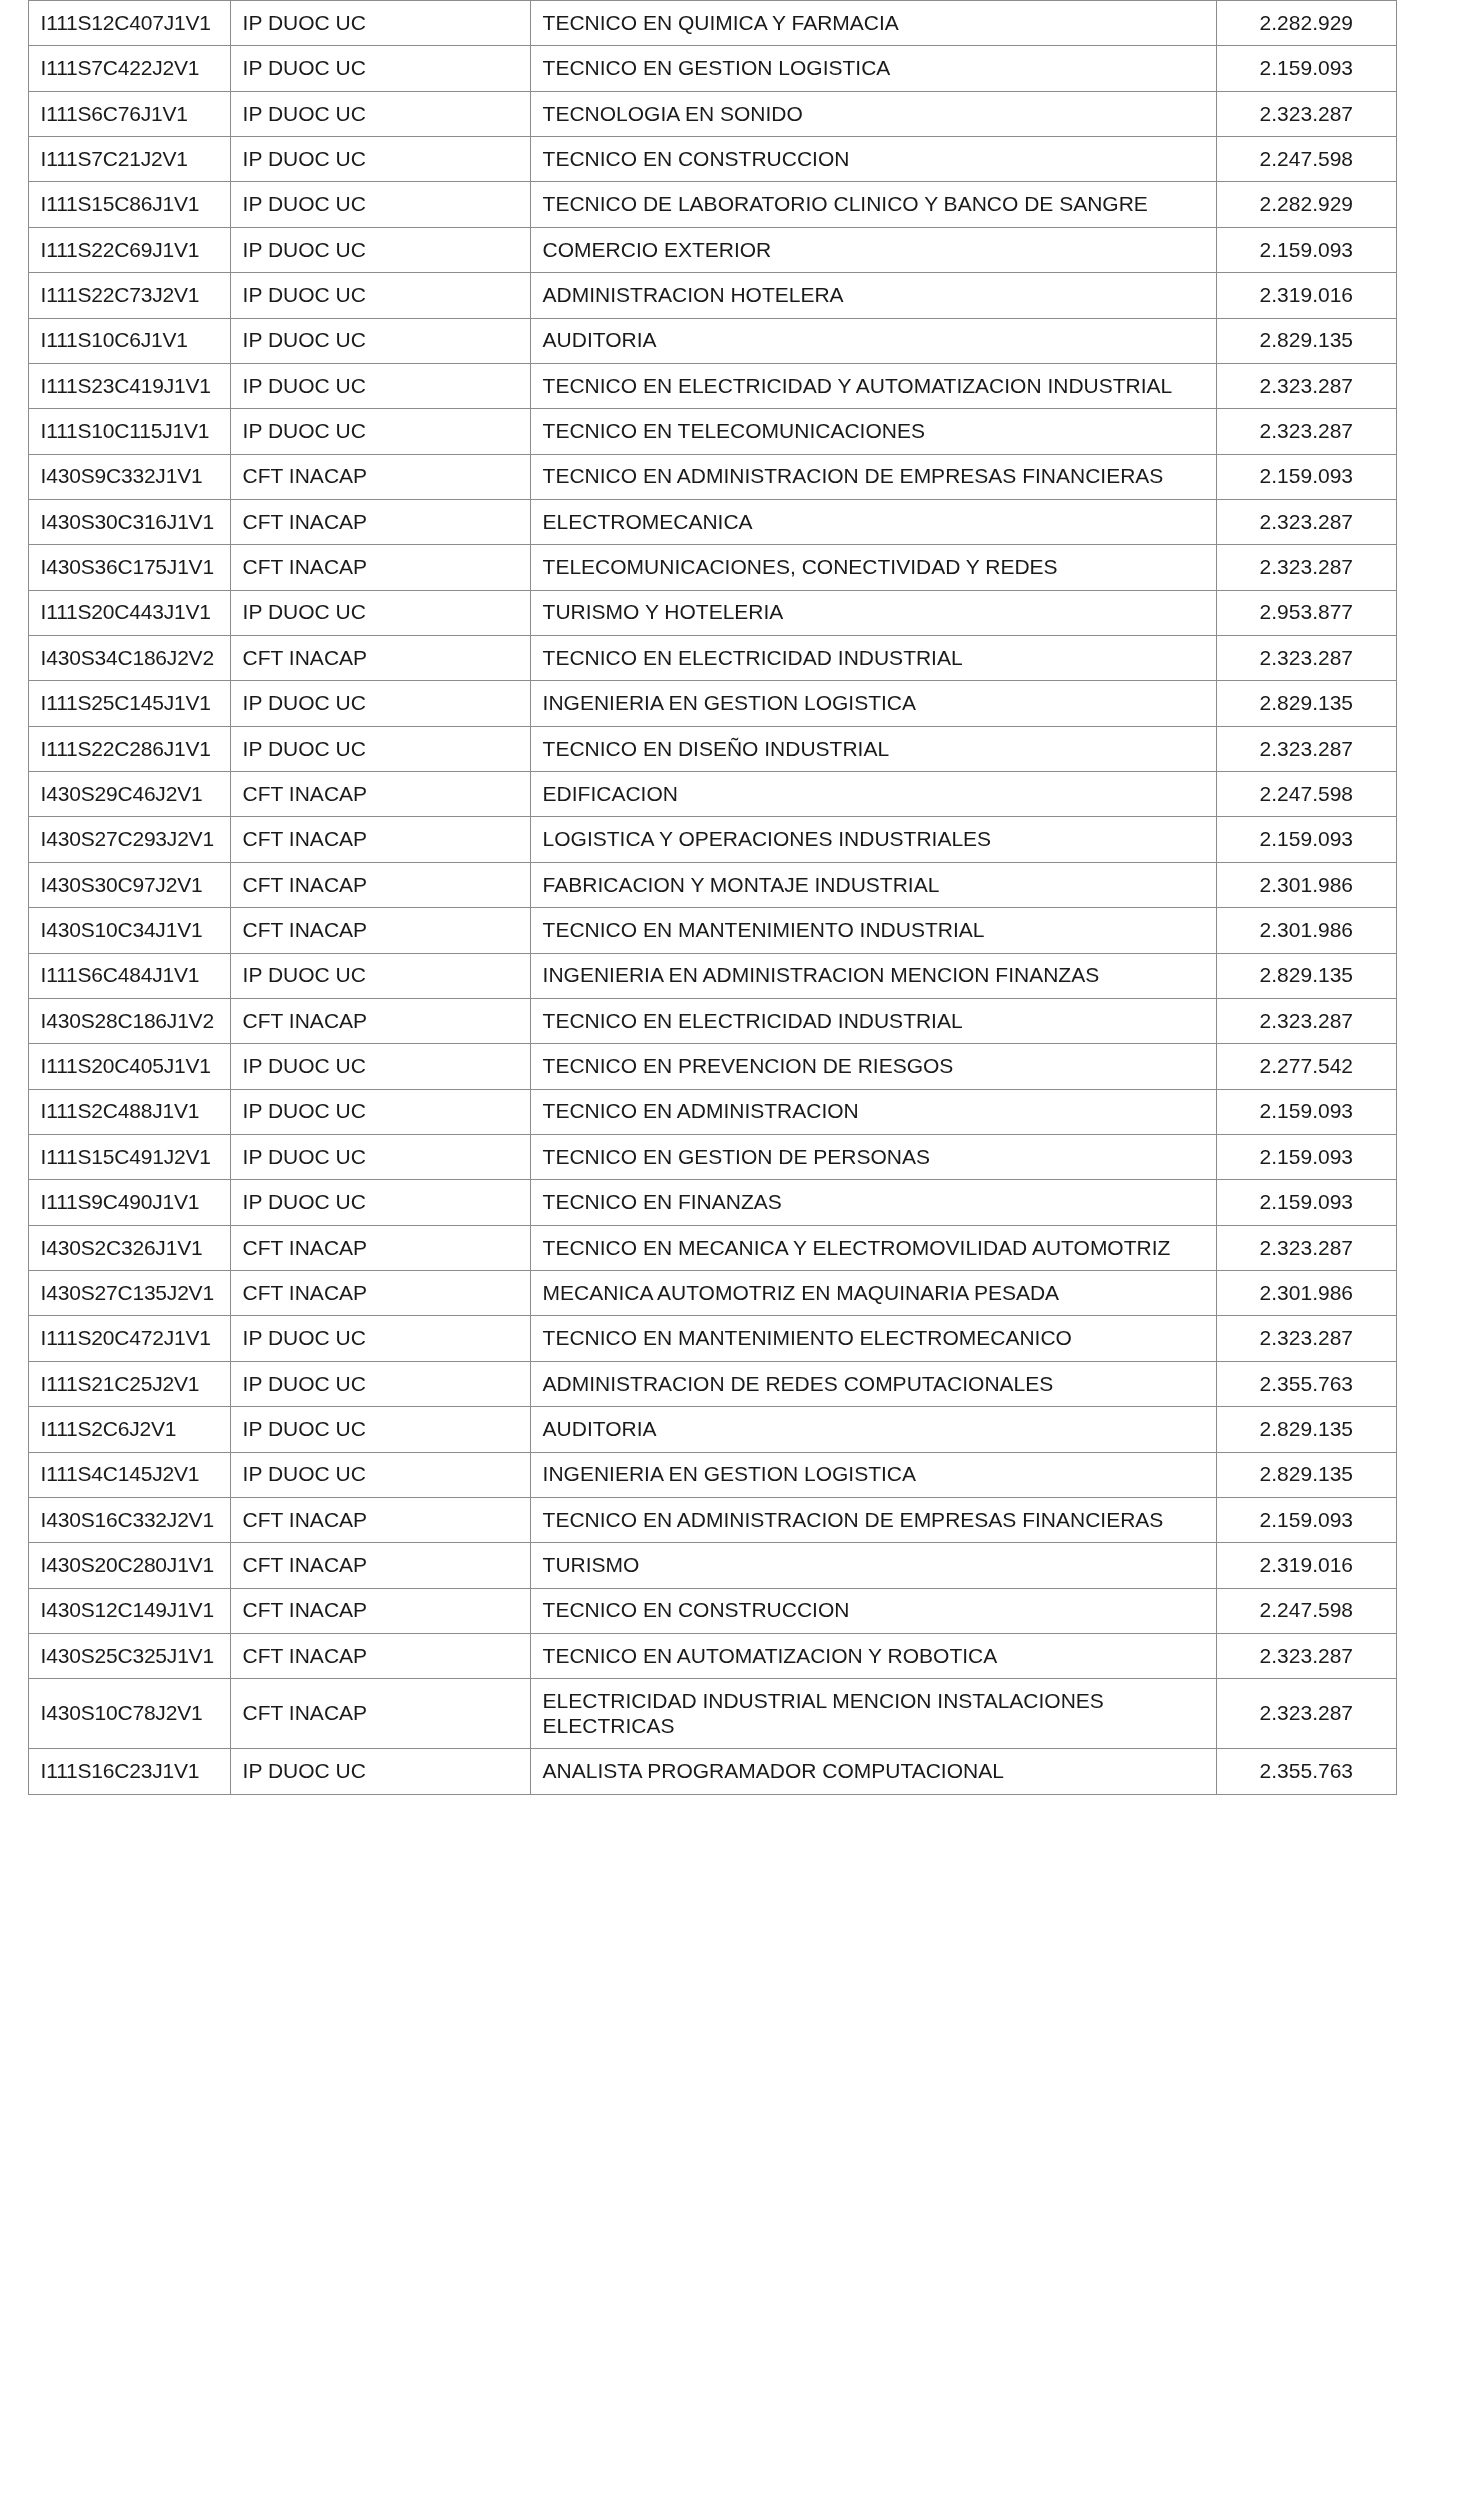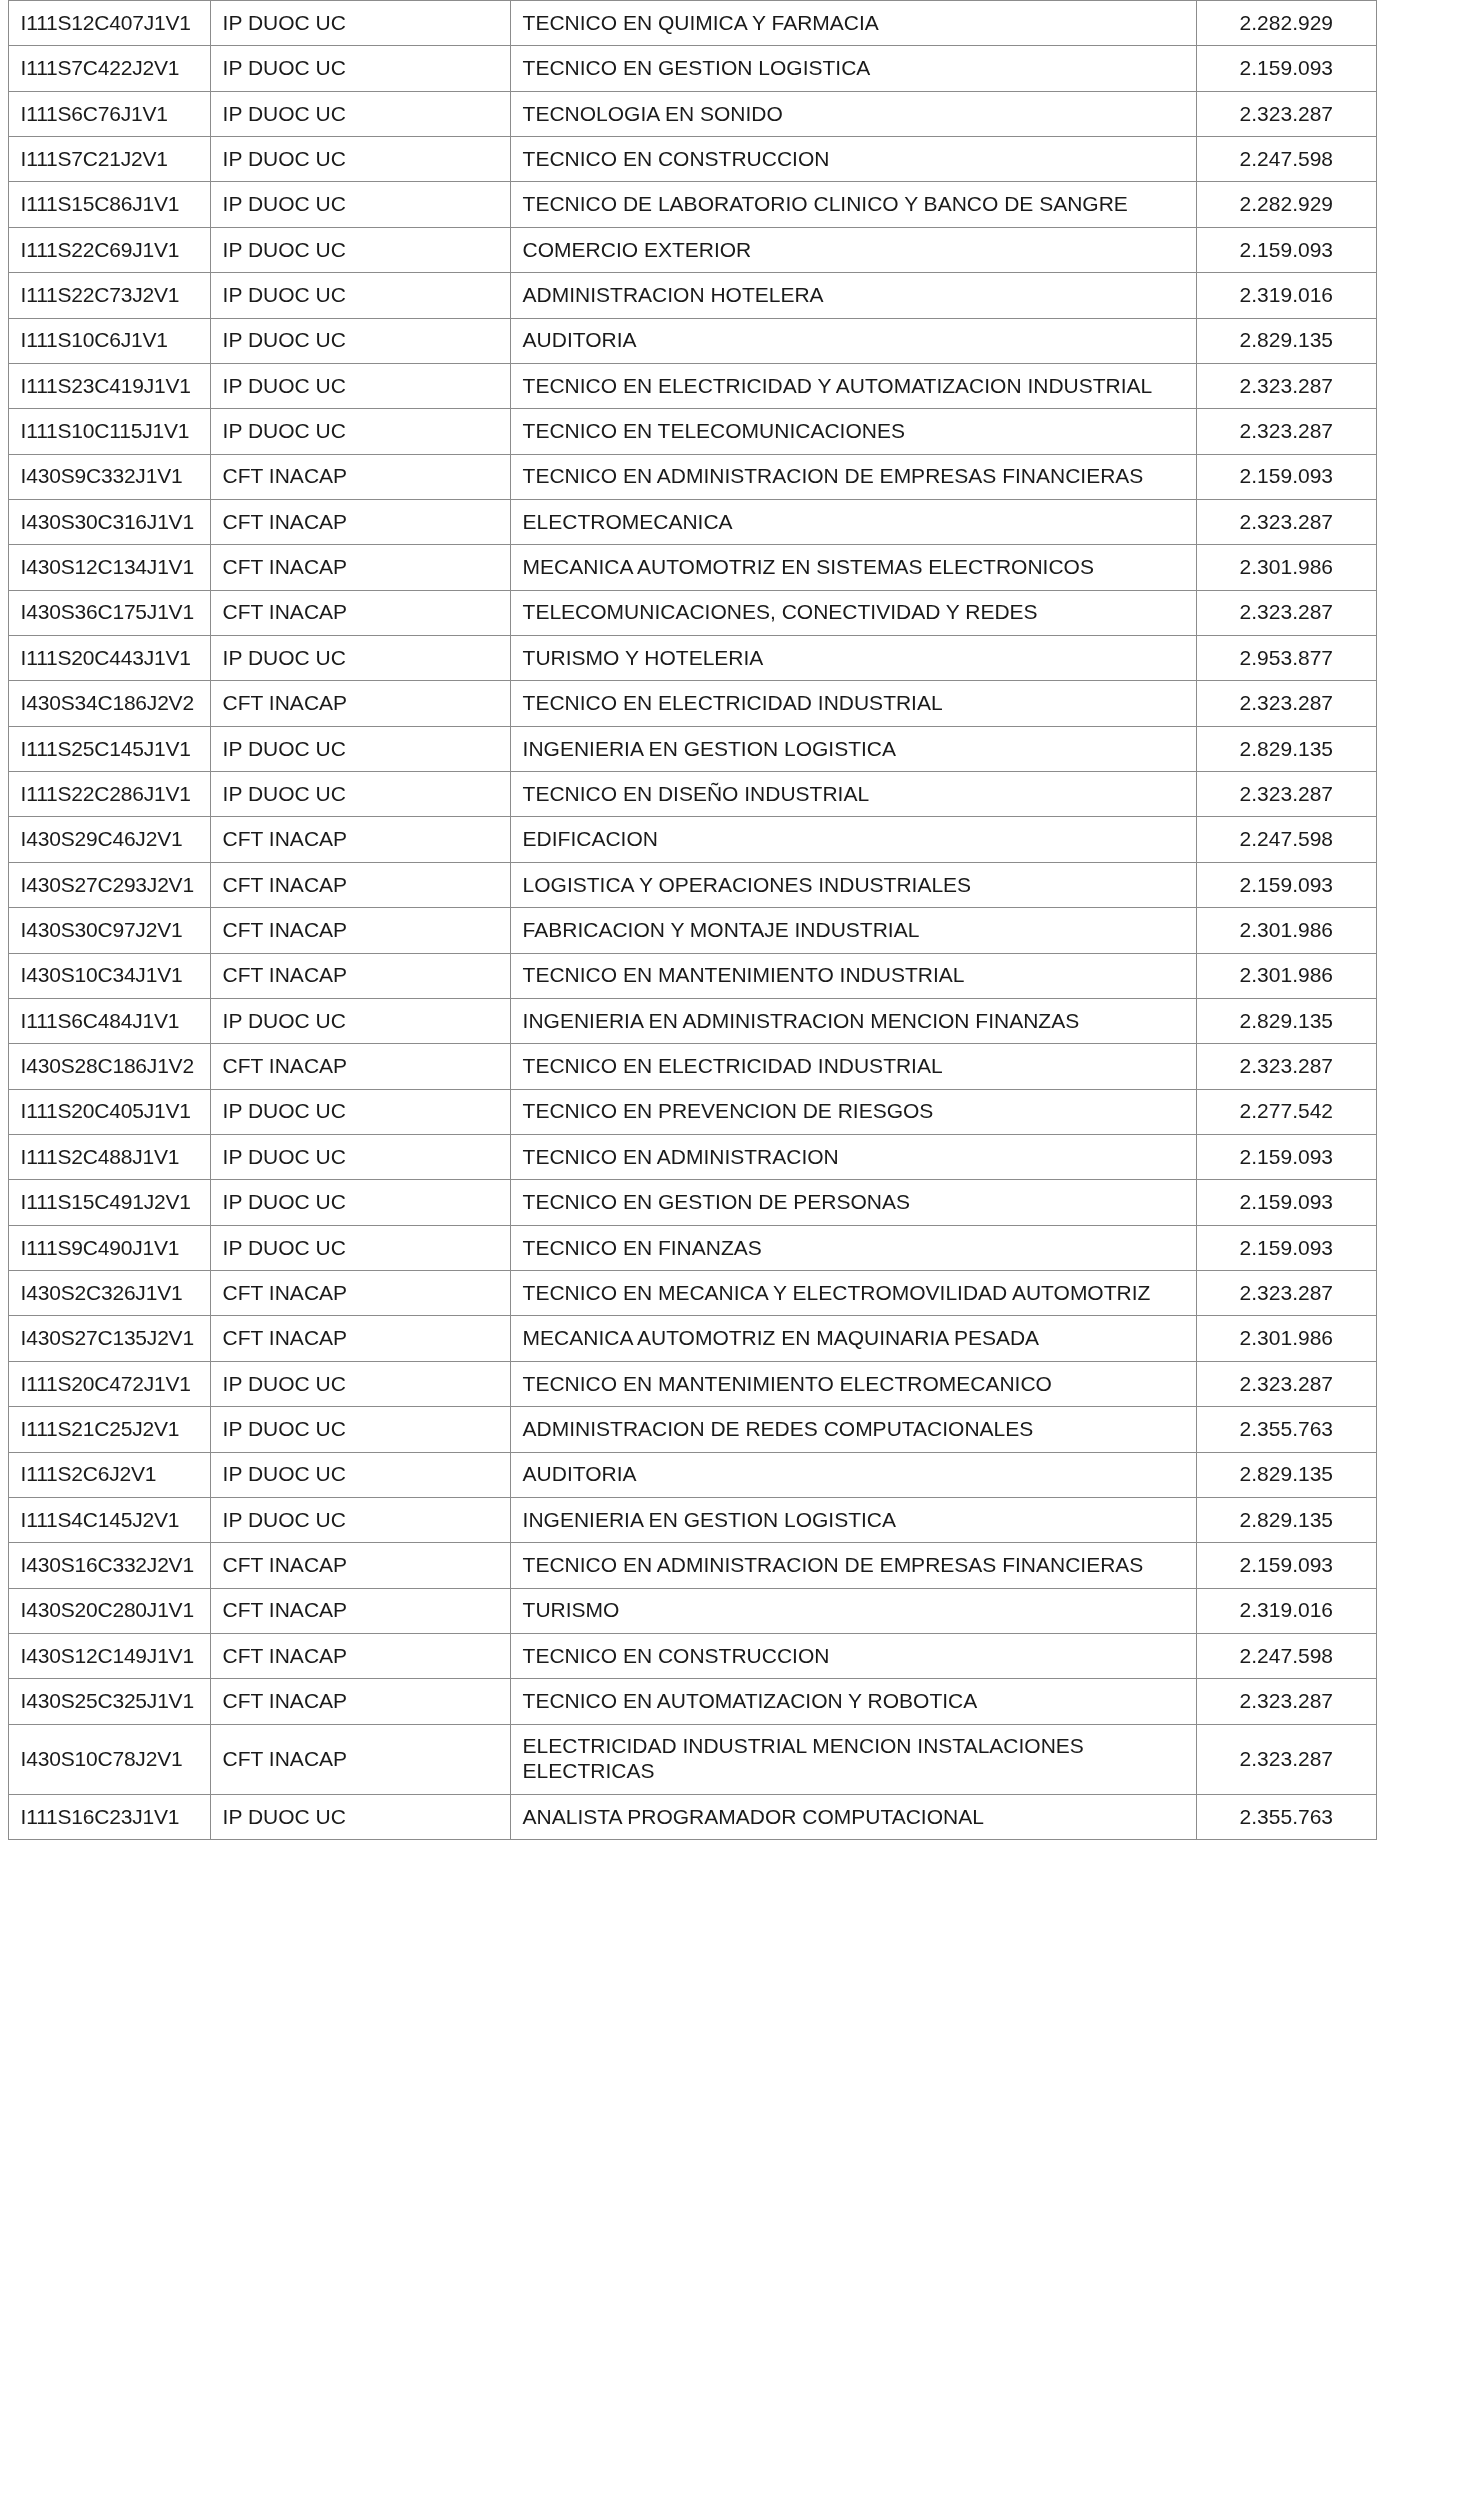--- a/index.html
+++ b/index.html
@@ -14,20 +14,21 @@
   }
   .page {
     width: 1470px;
     box-sizing: border-box;
     padding: 0 94px 0 7.8px;
   }
   table.data-table {
     border-collapse: collapse;
     width: 100%;
     table-layout: fixed;
+    margin-left: 20px;
   }
   table.data-table col.c-code  { width: 202px; }
   table.data-table col.c-inst  { width: 300px; }
   table.data-table col.c-prog  { width: 686px; }
   table.data-table col.c-val   { width: 180px; }
 
   table.data-table td {
     border: 1px solid #8c8c8c;
     font-size: 21px;
     line-height: 1.18;
@@ -130,26 +131,20 @@
           <td class="prog">TECNICO EN ADMINISTRACION DE EMPRESAS FINANCIERAS</td>
           <td class="val">2.159.093</td>
         </tr>
         <tr>
           <td class="code">I430S30C316J1V1</td>
           <td class="inst">CFT INACAP</td>
           <td class="prog">ELECTROMECANICA</td>
           <td class="val">2.323.287</td>
         </tr>
         <tr>
-          <td class="code">I430S12C134J1V1</td>
-          <td class="inst">CFT INACAP</td>
-          <td class="prog">MECANICA AUTOMOTRIZ EN SISTEMAS ELECTRONICOS</td>
-          <td class="val">2.301.986</td>
-        </tr>
-        <tr>
           <td class="code">I430S36C175J1V1</td>
           <td class="inst">CFT INACAP</td>
           <td class="prog">TELECOMUNICACIONES, CONECTIVIDAD Y REDES</td>
           <td class="val">2.323.287</td>
         </tr>
         <tr>
           <td class="code">I111S20C443J1V1</td>
           <td class="inst">IP DUOC UC</td>
           <td class="prog">TURISMO Y HOTELERIA</td>
           <td class="val">2.953.877</td>

